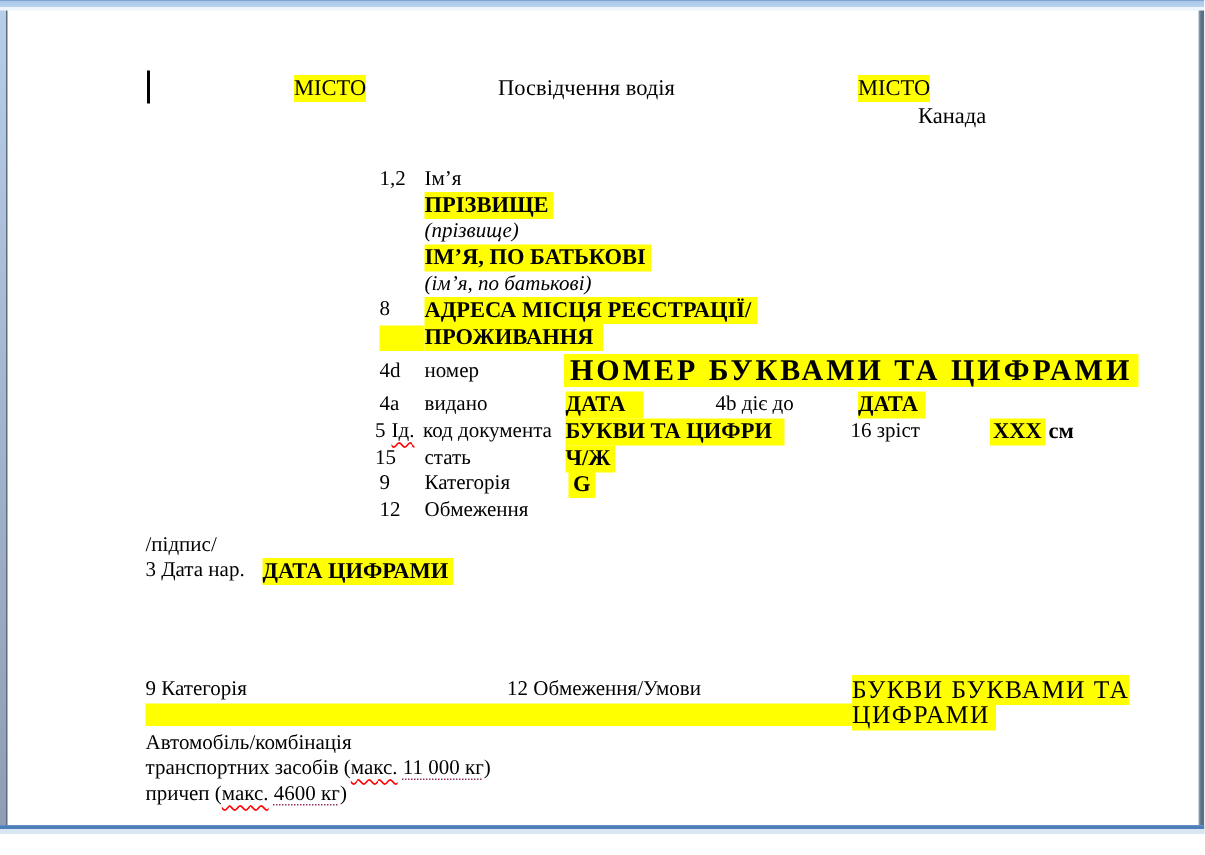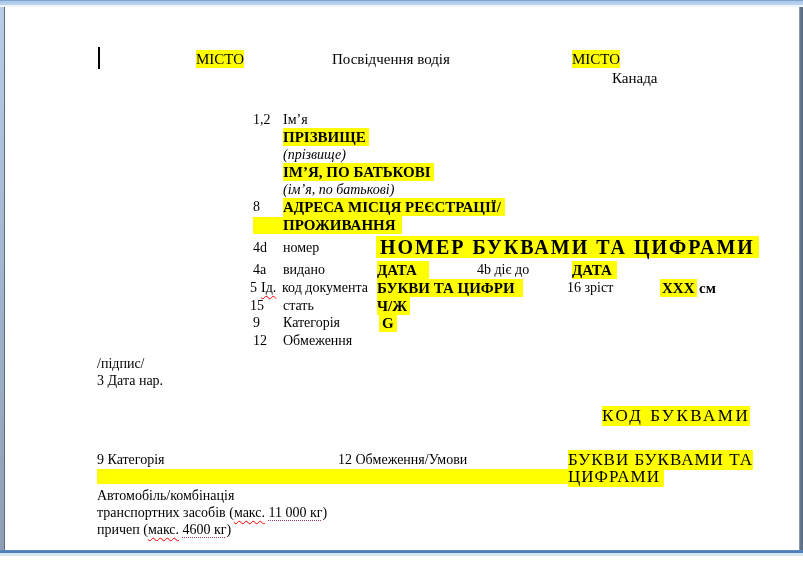--- a/index.html
+++ b/index.html
@@ -79,22 +79,22 @@
 
   <span class="t" style="left:253px;top:315px;">9</span>
   <span class="t" style="left:283px;top:315px;">Категорія</span>
   <span class="t s15 b hl" style="left:379px;top:314px;padding:0 3px;">G</span>
 
   <span class="t" style="left:253px;top:333px;">12</span>
   <span class="t" style="left:283px;top:333px;">Обмеження</span>
 
   <span class="t" style="left:97px;top:356px;">/підпис/</span>
   <span class="t" style="left:97px;top:373px;">3 Дата нар.</span>
+  <span class="t s15 b hl" style="left:175px;top:372px;padding-right:3px;">ДАТА ЦИФРАМИ</span>
 
-  <span class="t mid hl" style="left:602px;top:406px;letter-spacing:2.5px;">КОД БУКВАМИ</span>
 
   <span class="t" style="left:97px;top:452px;">9 Категорія</span>
   <span class="t" style="left:338px;top:452px;">12 Обмеження/Умови</span>
   <span class="t mid hl" style="left:568px;top:450px;">БУКВИ БУКВАМИ ТА</span>
 
   <div class="ybar" style="left:97px;top:469px;width:471px;height:15px;"></div>
   <span class="t" style="left:97px;top:488px;">Автомобіль/комбінація</span>
 
   <span class="t mid hl" style="left:568px;top:467px;padding-right:4px;">ЦИФРАМИ</span>
   <span class="t" style="left:97px;top:505px;"><span>транспортних засобів (</span><span class="sq">макс.</span><span> </span><span class="dot">11 000 кг</span><span>)</span></span>

